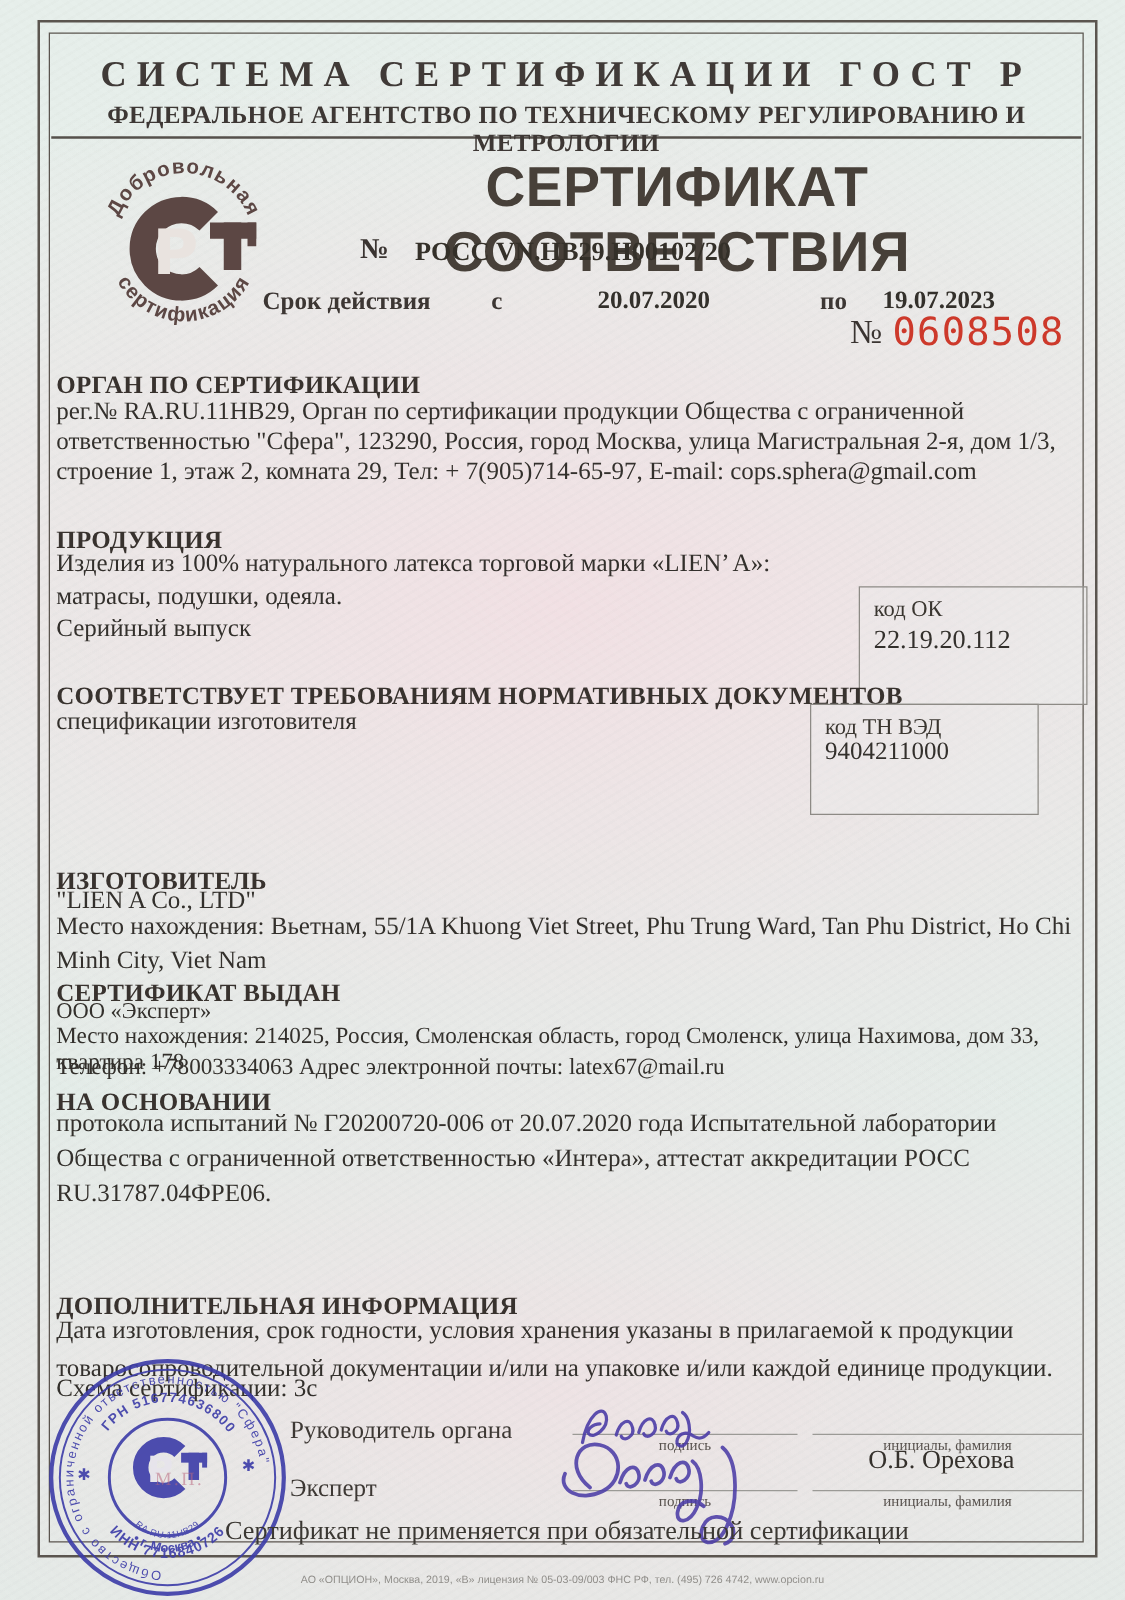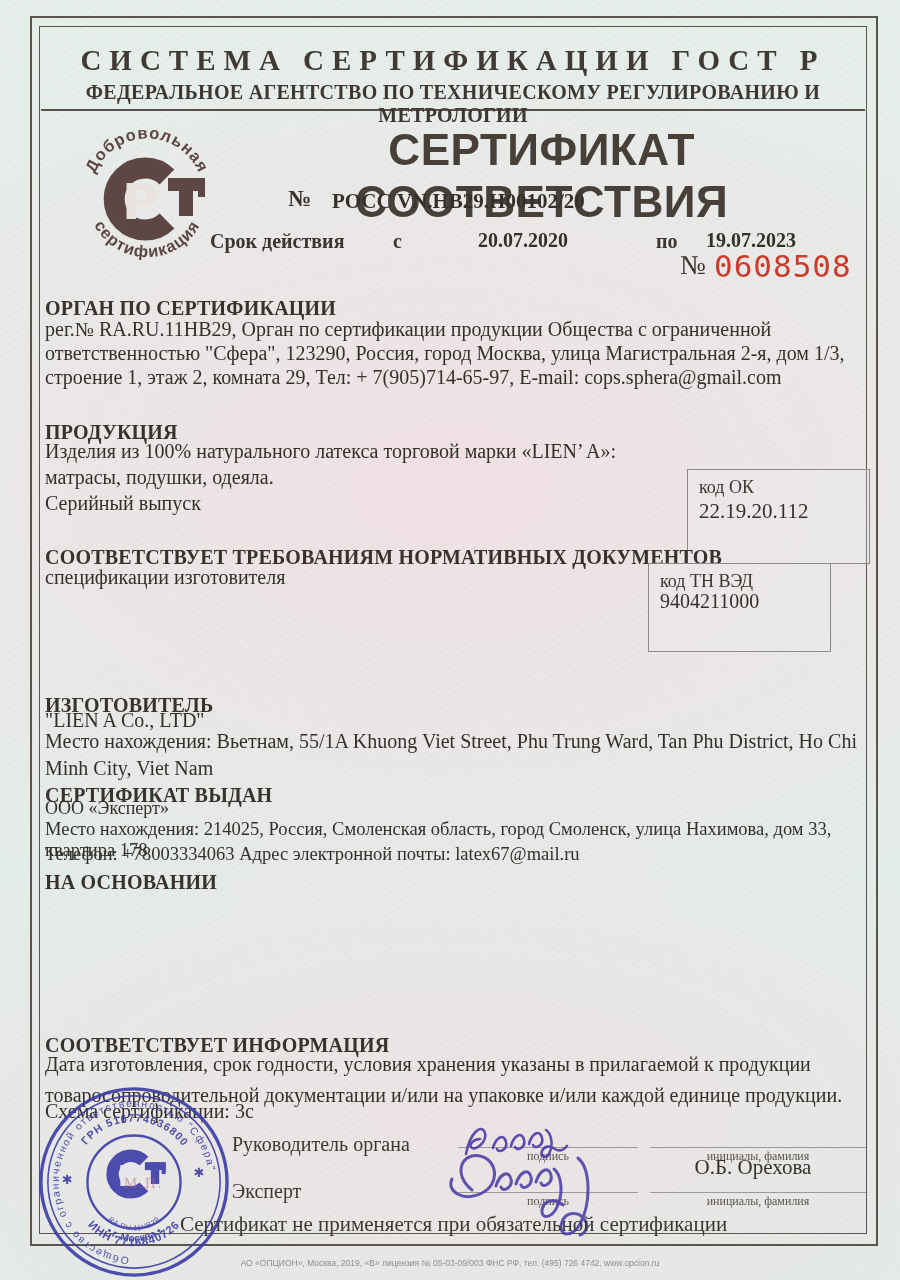--- a/index.html
+++ b/index.html
@@ -159,22 +159,23 @@
   <div class="abs sec-title t-man">ИЗГОТОВИТЕЛЬ</div>
   <div class="abs body-text man-name">"LIEN A Co., LTD"</div>
   <div class="abs body-text b-man">Место нахождения: Вьетнам, 55/1A Khuong Viet Street, Phu Trung Ward, Tan Phu District, Ho Chi Minh City, Viet Nam</div>
 
   <div class="abs sec-title t-iss">СЕРТИФИКАТ ВЫДАН</div>
   <div class="abs body-text iss-name">ООО «Эксперт»</div>
   <div class="abs body-text iss-addr">Место нахождения: 214025, Россия, Смоленская область, город Смоленск, улица Нахимова, дом 33, квартира 178</div>
   <div class="abs body-text iss-cont">Телефон: +78003334063 Адрес электронной почты: latex67@mail.ru</div>
 
   <div class="abs sec-title t-bas">НА ОСНОВАНИИ</div>
-
-  <div class="abs sec-title t-add">СООТВЕТСТВУЕТ ИНФОРМАЦИЯ</div>
+  <div class="abs body-text b-bas">протокола испытаний № Г20200720-006 от 20.07.2020 года Испытательной лаборатории Общества с ограниченной ответственностью «Интера», аттестат аккредитации РОСС RU.31787.04ФРЕ06.</div>
+
+  <div class="abs sec-title t-add">ДОПОЛНИТЕЛЬНАЯ ИНФОРМАЦИЯ</div>
   <div class="abs body-text b-add">Дата изготовления, срок годности, условия хранения указаны в прилагаемой к продукции товаросопроводительной документации и/или на упаковке и/или каждой единице продукции.</div>
   <div class="abs body-text scheme">Схема сертификации: 3с</div>
 
   <div class="abs role r1">Руководитель органа</div>
   <div class="abs sline sl1"></div>
   <div class="abs sline nl1"></div>
   <div class="abs caption c-sl1">подпись</div>
   <div class="abs caption c-nl1">инициалы, фамилия</div>
 
   <div class="abs sig-name n2">О.Б. Орехова</div>

